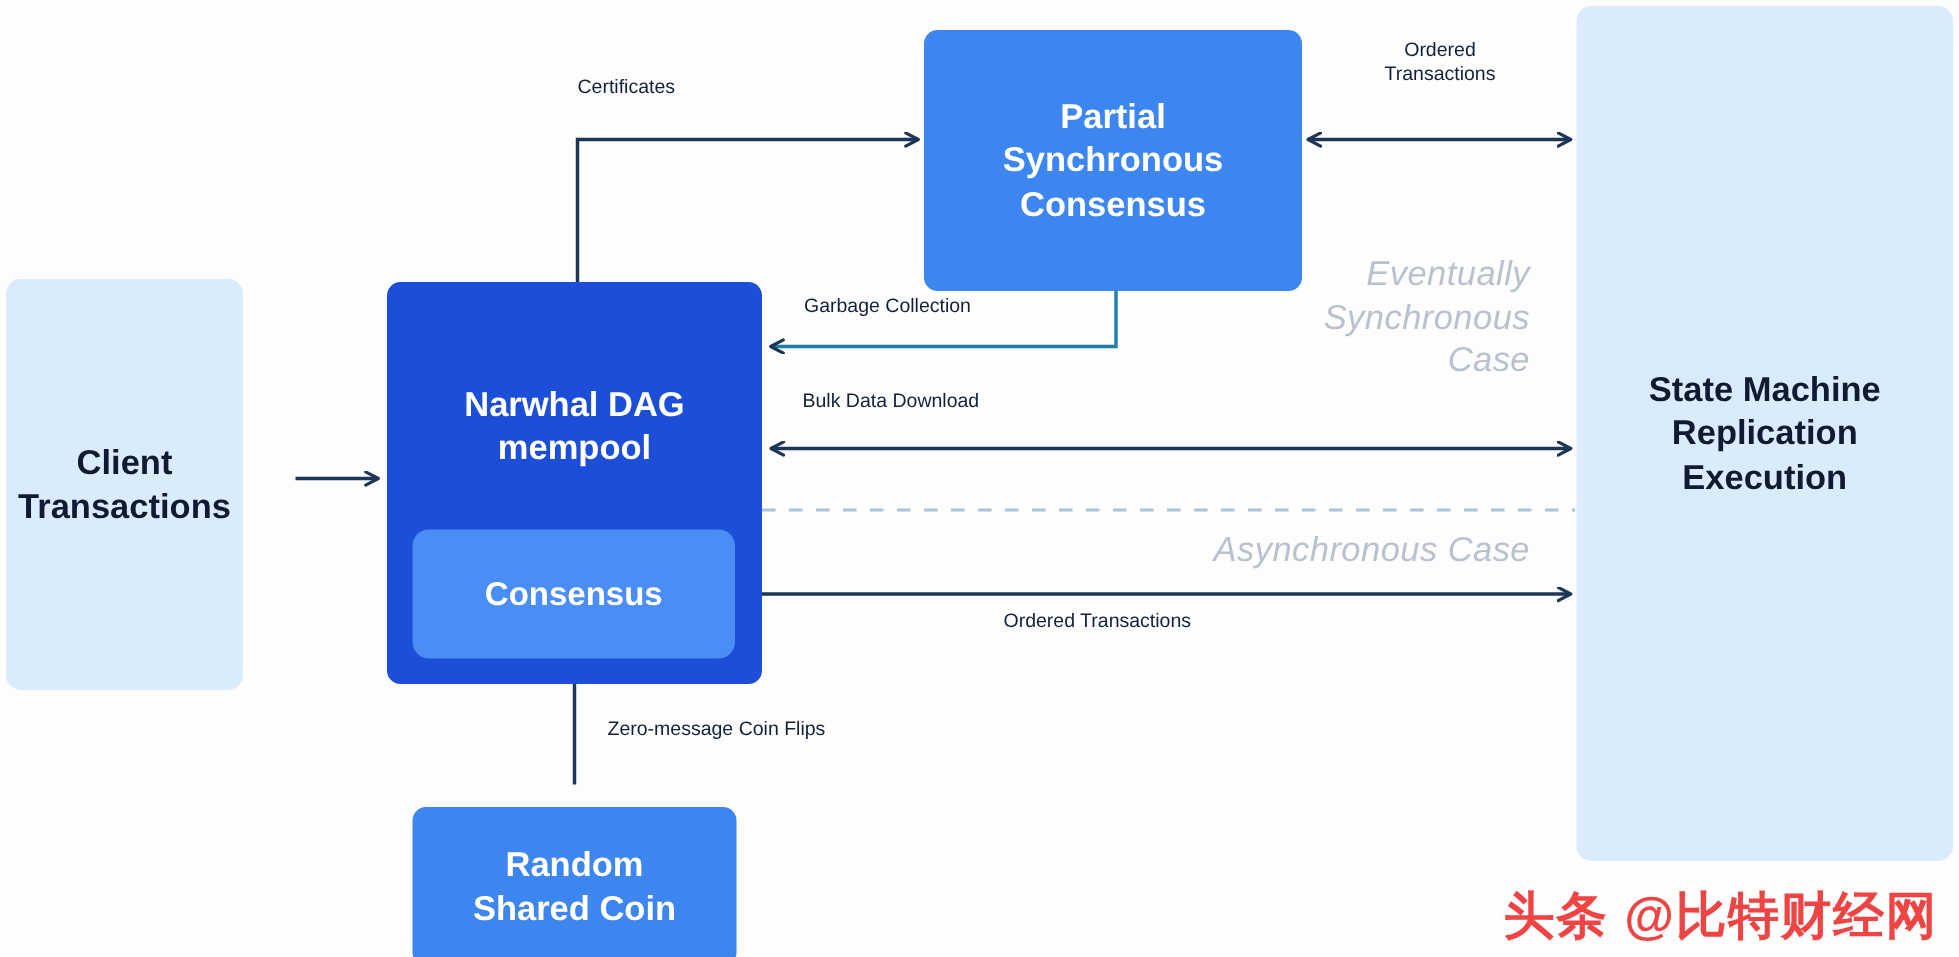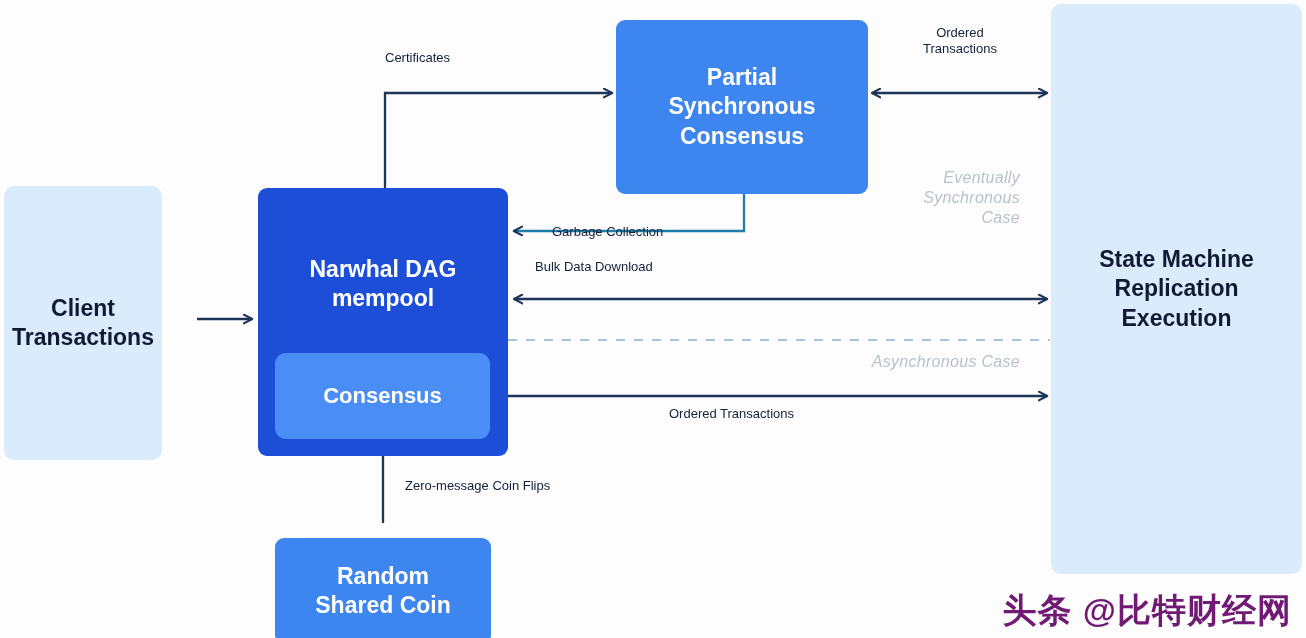--- a/index.html
+++ b/index.html
@@ -80,21 +80,21 @@
     font-size: 13px;
     font-weight: 400;
     white-space: pre-line;
     line-height: 1.22;
   }
   .edge-label.center { text-align: center; }
 
   .case-label {
     position: absolute;
     color: #b9c1ce;
-    font-size: 16px;
+    font-size: 23px;
     font-style: italic;
     text-align: right;
     white-space: pre-line;
     line-height: 1.24;
     letter-spacing: 0.3px;
   }
 
   
   #edges {
     position: absolute;
@@ -105,21 +105,21 @@
     pointer-events: none;
   }
 
   
   #watermark {
     position: absolute;
     right: 14px;
     bottom: 4px;
     font-size: 34px;
     font-weight: 700;
-    color: #701a75;
+    color: #ef4444;
     letter-spacing: 1px;
     text-shadow: 0 0 3px rgba(255,255,255,0.9);
   }
 </style>
 </head>
 <body>
 
 <div id="canvas">
 
   <svg id="edges" viewBox="0 0 1306 638" xmlns="http://www.w3.org/2000/svg">
@@ -197,21 +197,21 @@
     <span class="label">State Machine
 Replication
 Execution</span>
   </div>
 
   <div class="edge-label" style="left:385px; top:50px;">Certificates</div>
 
   <div class="edge-label center" style="left:870px; top:25px; width:180px;">Ordered
 Transactions</div>
 
-  <div class="edge-label" style="left:552px; top:196px;margin-top:28px;">Garbage Collection</div>
+  <div class="edge-label" style="left:536px; top:196px;">Garbage Collection</div>
 
   <div class="edge-label" style="left:535px; top:259px;">Bulk Data Download</div>
 
   <div class="edge-label" style="left:669px; top:406px;">Ordered Transactions</div>
 
   <div class="edge-label" style="left:405px; top:478px;">Zero-message Coin Flips</div>
 
   <div class="case-label" style="left:820px; top:168px; width:200px;">Eventually
 Synchronous
 Case</div>

